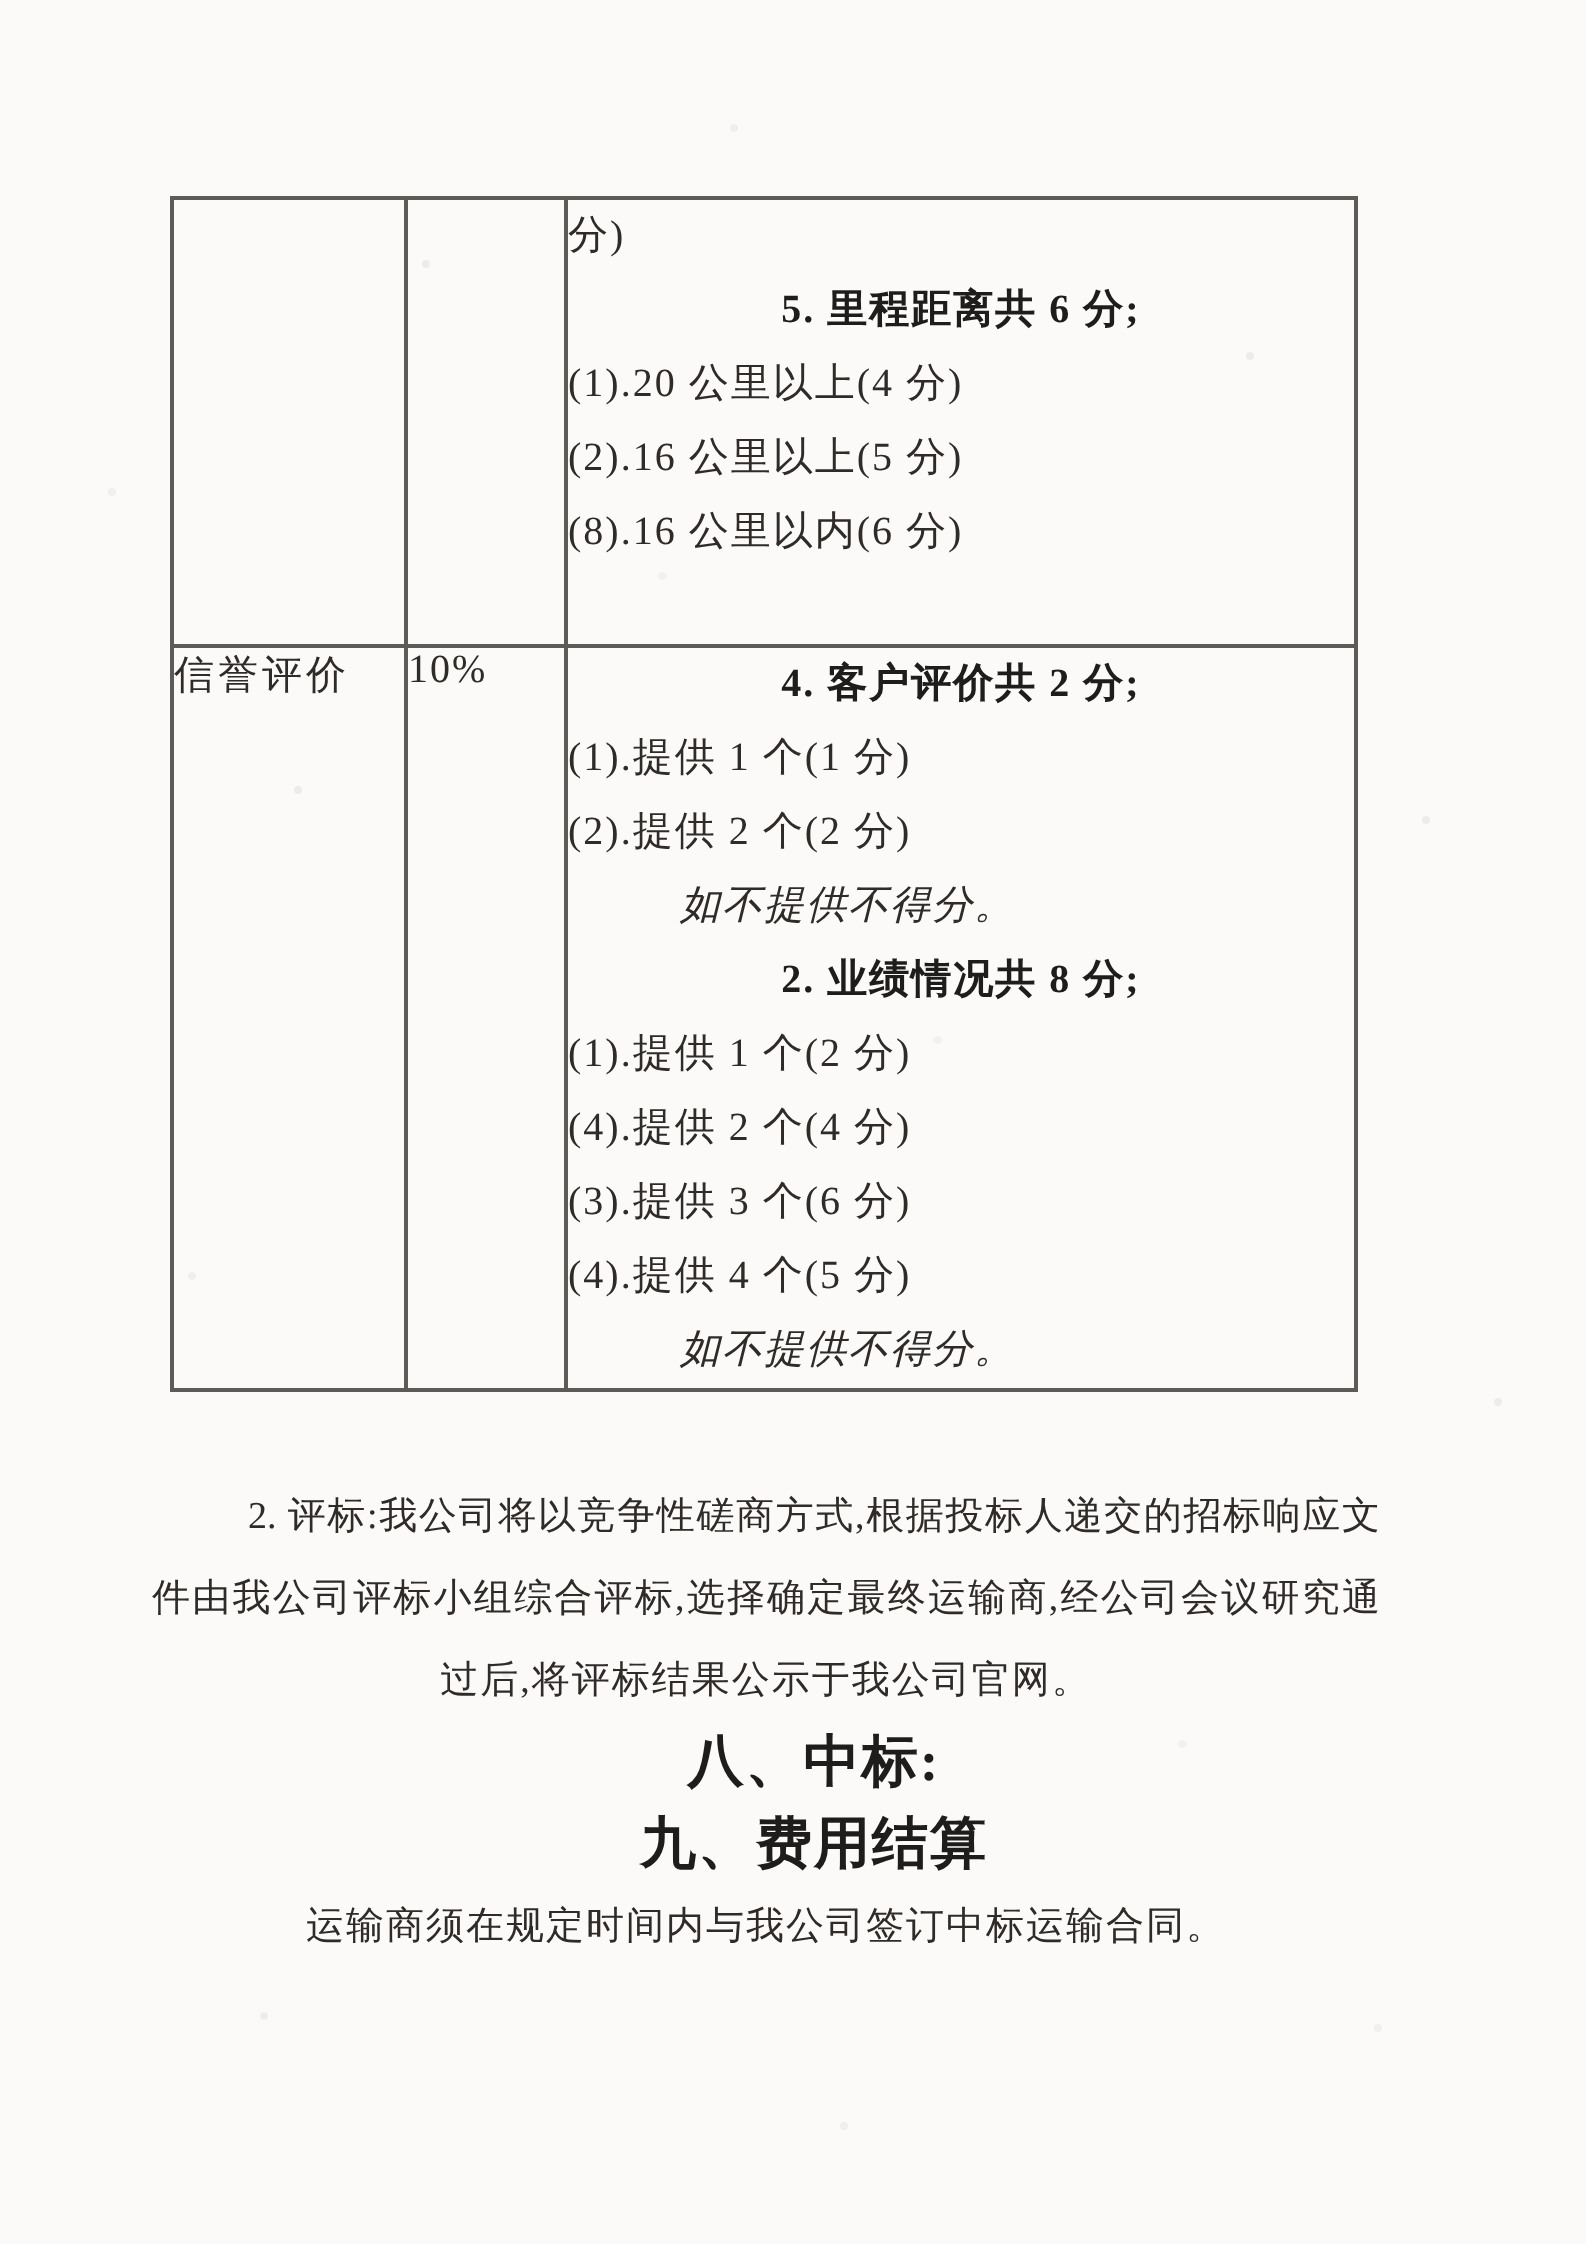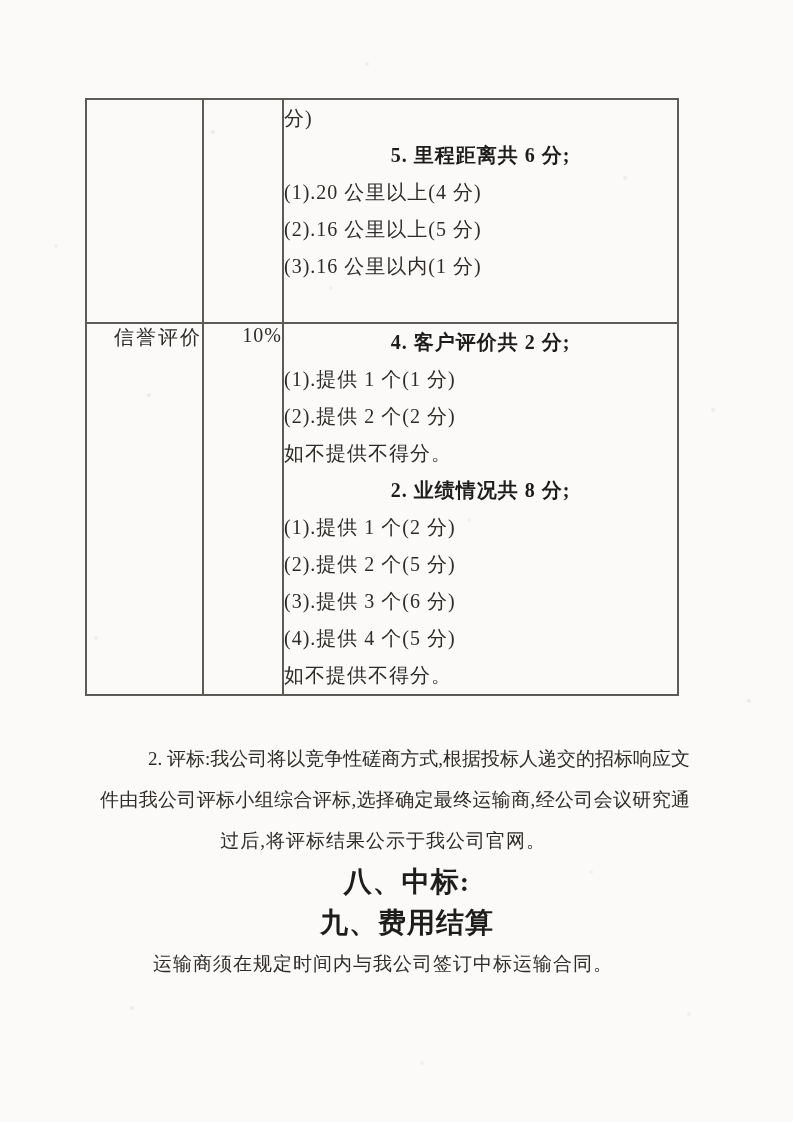--- a/index.html
+++ b/index.html
@@ -46,28 +46,28 @@
     width:592px;
   }
   table.score-table td{
     border:2px solid var(--border);
     padding:0;
     vertical-align:top;
     font-size:20px;
   }
   td.td-criteria{
     width:117px;
-    text-align:right;
+    text-align:left;
     vertical-align:middle;
     letter-spacing:2px;
     padding-bottom:104px; 
   }
   td.td-weight{
     width:80px;
-    text-align:right;
+    text-align:left;
     vertical-align:middle;
     letter-spacing:1px;
     padding-bottom:104px;
   }
   td.td-detail{
     width:395px;
     padding:12px 8px 6px 11px;
   }
   tr.row-top td{height:224px;}
   .detail-line{
@@ -75,40 +75,41 @@
     letter-spacing:1px;
     white-space:nowrap;
     color:var(--ink);
   }
   .detail-line.bold{
     font-weight:bold;
     color:var(--bold-ink);
     text-align:center;
   }
   .detail-line.indent{
+    padding-left:56px;
+    font-style:italic;
   }
   .body-text{
     position:absolute;
     left:76px;top:738px;
     width:614px;
   }
   .text-line{
     font-size:19px;
     line-height:41px;
     height:41px;
     letter-spacing:1px;
     white-space:nowrap;
     color:var(--ink);
     text-align:center;
   }
   .text-line.fill{
     letter-spacing:0;
     text-align:justify;
     text-align-last:justify;
-    margin-left:24px;
   }
   .text-line.indent{
     padding-left:48px;
   }
   .text-line.heading{
     font-weight:bold;
     font-size:28px;
     color:var(--bold-ink);
     letter-spacing:1px;
   }
@@ -122,34 +123,34 @@
   <table class="score-table">
     <tbody>
         <tr class="row-top">
           <td class="td-criteria"></td>
           <td class="td-weight"></td>
           <td class="td-detail">
             <div class="detail-line normal">分)</div>
             <div class="detail-line bold">5. 里程距离共 6 分;</div>
             <div class="detail-line normal">(1).20 公里以上(4 分)</div>
             <div class="detail-line normal">(2).16 公里以上(5 分)</div>
-            <div class="detail-line normal">(3).16 公里以内(1 分)</div>
+            <div class="detail-line normal">(8).16 公里以内(6 分)</div>
           </td>
         </tr>
         <tr class="row-bottom">
           <td class="td-criteria">信誉评价</td>
           <td class="td-weight">10%</td>
           <td class="td-detail">
             <div class="detail-line bold">4. 客户评价共 2 分;</div>
             <div class="detail-line normal">(1).提供 1 个(1 分)</div>
             <div class="detail-line normal">(2).提供 2 个(2 分)</div>
             <div class="detail-line indent">如不提供不得分。</div>
             <div class="detail-line bold">2. 业绩情况共 8 分;</div>
             <div class="detail-line normal">(1).提供 1 个(2 分)</div>
-            <div class="detail-line normal">(2).提供 2 个(5 分)</div>
+            <div class="detail-line normal">(4).提供 2 个(4 分)</div>
             <div class="detail-line normal">(3).提供 3 个(6 分)</div>
             <div class="detail-line normal">(4).提供 4 个(5 分)</div>
             <div class="detail-line indent">如不提供不得分。</div>
           </td>
         </tr>
       </tbody>
   </table>
 
   <div class="body-text">
       <div class="text-line indent fill">2. 评标:我公司将以竞争性磋商方式,根据投标人递交的招标响应文</div>

